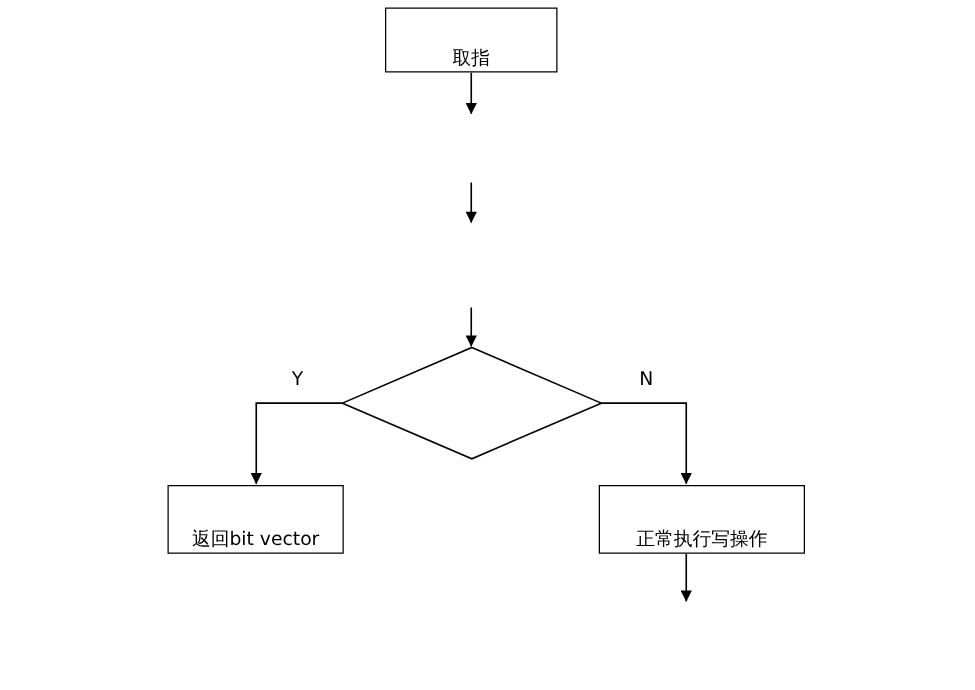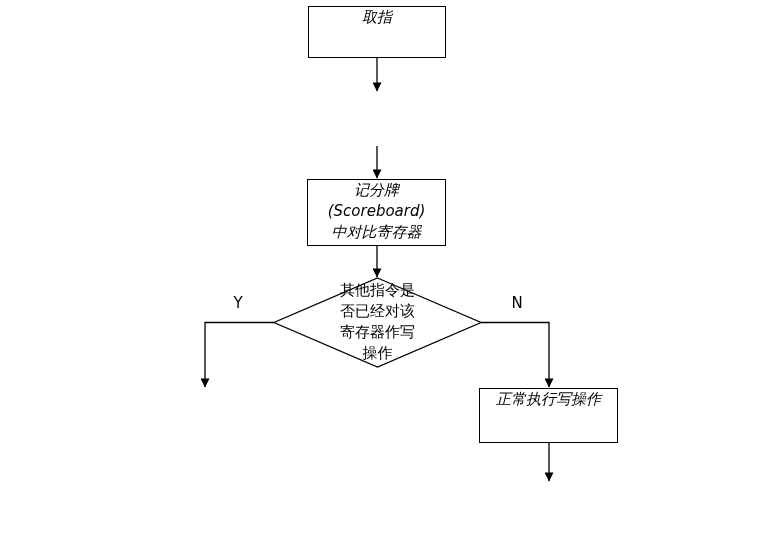--- a/index.html
+++ b/index.html
@@ -26,33 +26,32 @@
     fill: var(--fill, #ffffff);
     stroke: var(--stroke, #000000);
     stroke-width: 1.3;
   }
   #arrowhead path { fill: var(--stroke, #000000); }
   .node {
     position: absolute;
     border: 1.3px solid var(--stroke, #000000);
     background: var(--fill, #ffffff);
     display: flex;
-    align-items: flex-start;
+    align-items: flex-end;
     justify-content: center;
     text-align: center;
     font-size: 15px;
     line-height: 21px;
     white-space: pre-line;
-    font-style: italic;
   }
   .node-fetch      { left: 308px; top: 6px;   width: 138px; height: 52px; }
   .node-buffer     { left: 308px; top: 92px;  width: 138px; height: 54px; }
   .node-scoreboard { left: 307px; top: 179px; width: 139px; height: 67px; }
   .node-return     { left: 134px; top: 388px; width: 141px; height: 55px; }
-  .node-write      { left: 479px; top: 388px; width: 139px; height: 55px; }
+  .node-write      { left: 479px; top: 388px; width: 165px; height: 55px; }
   .node-clear      { left: 479px; top: 482px; width: 141px; height: 55px; }
   .decision-text {
     position: absolute;
     left: 317px; top: 280px;
     width: 121px;
     text-align: center;
     font-size: 15px;
     line-height: 21px;
     white-space: pre-line;
   }
@@ -87,33 +86,27 @@
     <line class="conn" x1="549" y1="443" x2="549" y2="481" marker-end="url(#arrowhead)"></line>
 
     <polygon class="diamond" points="377.5,278 481,322.5 377.5,367 274,322.5"></polygon>
   </svg>
 
   <div class="node node-fetch">
     <span>取指</span>
   </div>
 
 
-  <div class="node node-scoreboard">
-    <span>记分牌
-(Scoreboard)
-中对比寄存器</span>
-  </div>
 
-  <div class="decision-text">其他指令是
-否已经对该
-寄存器作写
-操作</div>
 
   <div class="branch-label branch-yes">Y</div>
   <div class="branch-label branch-no">N</div>
 
+  <div class="node node-return">
+    <span>返回bit vector</span>
+  </div>
 
   <div class="node node-write">
     <span>正常执行写操作</span>
   </div>
 
 
 </div>
 
 </body></html>

